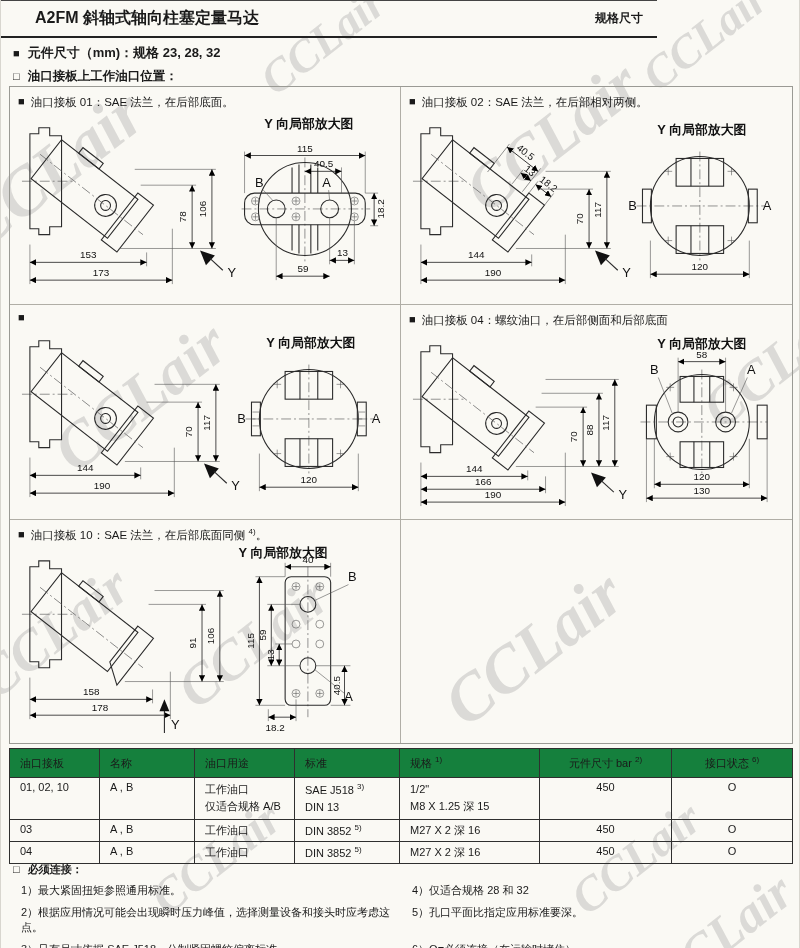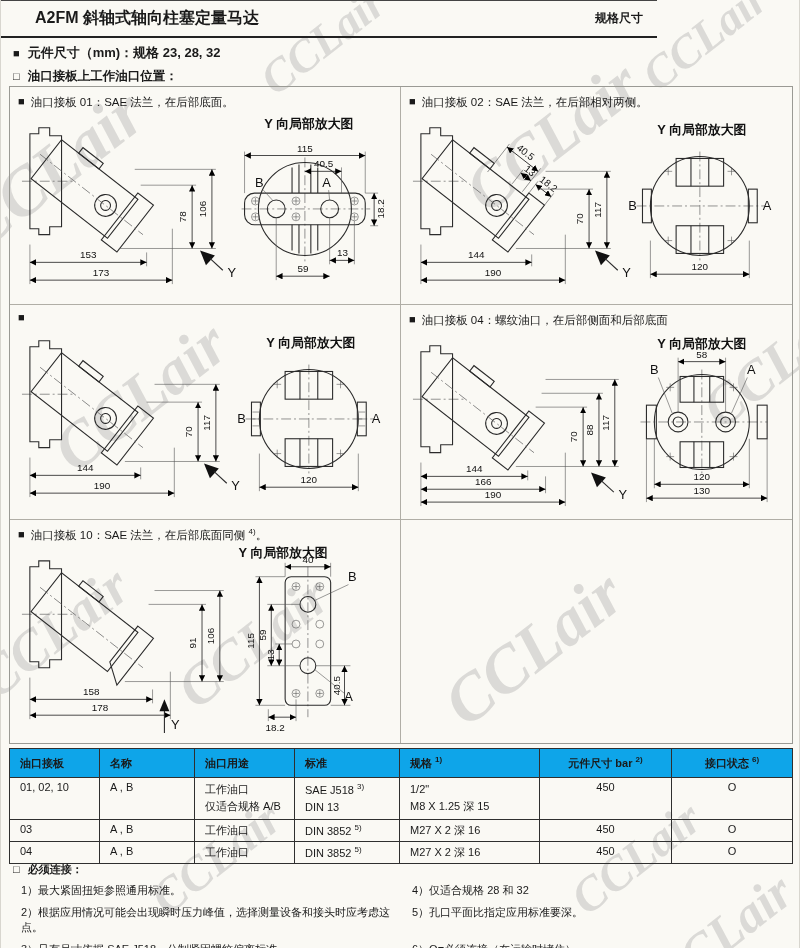--- a/index.html
+++ b/index.html
@@ -33,21 +33,21 @@
   .ol{fill:none;stroke:#2b2b2b;stroke-width:1.1;}
   .el{fill:none;stroke:#555;stroke-width:.6;}
   .dl{fill:none;stroke:#1c1c1c;stroke-width:.8;}
   .cl{fill:none;stroke:#666;stroke-width:.7;stroke-dasharray:10 3 2 3;}
   .dim{font-size:10px;fill:#111;text-anchor:middle;font-family:"Liberation Sans",sans-serif;}
   .pl{font-size:13px;fill:#111;text-anchor:middle;font-family:"Liberation Sans",sans-serif;}
   .zl{font-size:13px;font-weight:700;fill:#111;text-anchor:middle;}
   
   .spec{position:absolute;left:8px;top:748px;width:784px;border-collapse:collapse;font-size:11px;}
   .spec th,.spec td{border:1px solid #2f2f2f;padding:3px 10px;vertical-align:top;text-align:left;}
-  .spec th{background:#0ea5e9;height:22px;font-weight:700;vertical-align:middle;}
+  .spec th{background:#15803d;height:22px;font-weight:400;vertical-align:middle;}
   .spec td.c,.spec th.c{text-align:center;}
   .spec sup{font-size:8px;}
   .l2{line-height:1.55;}
   
   .notes{position:absolute;left:12px;top:862px;width:778px;font-size:11px;}
   .ntitle{font-weight:700;display:flex;gap:8px;align-items:center;margin-bottom:6px;}
   .ngrid{display:grid;grid-template-columns:385px 1fr;column-gap:6px;row-gap:7px;margin-left:8px;}
 </style>
 </head>
 <body>

